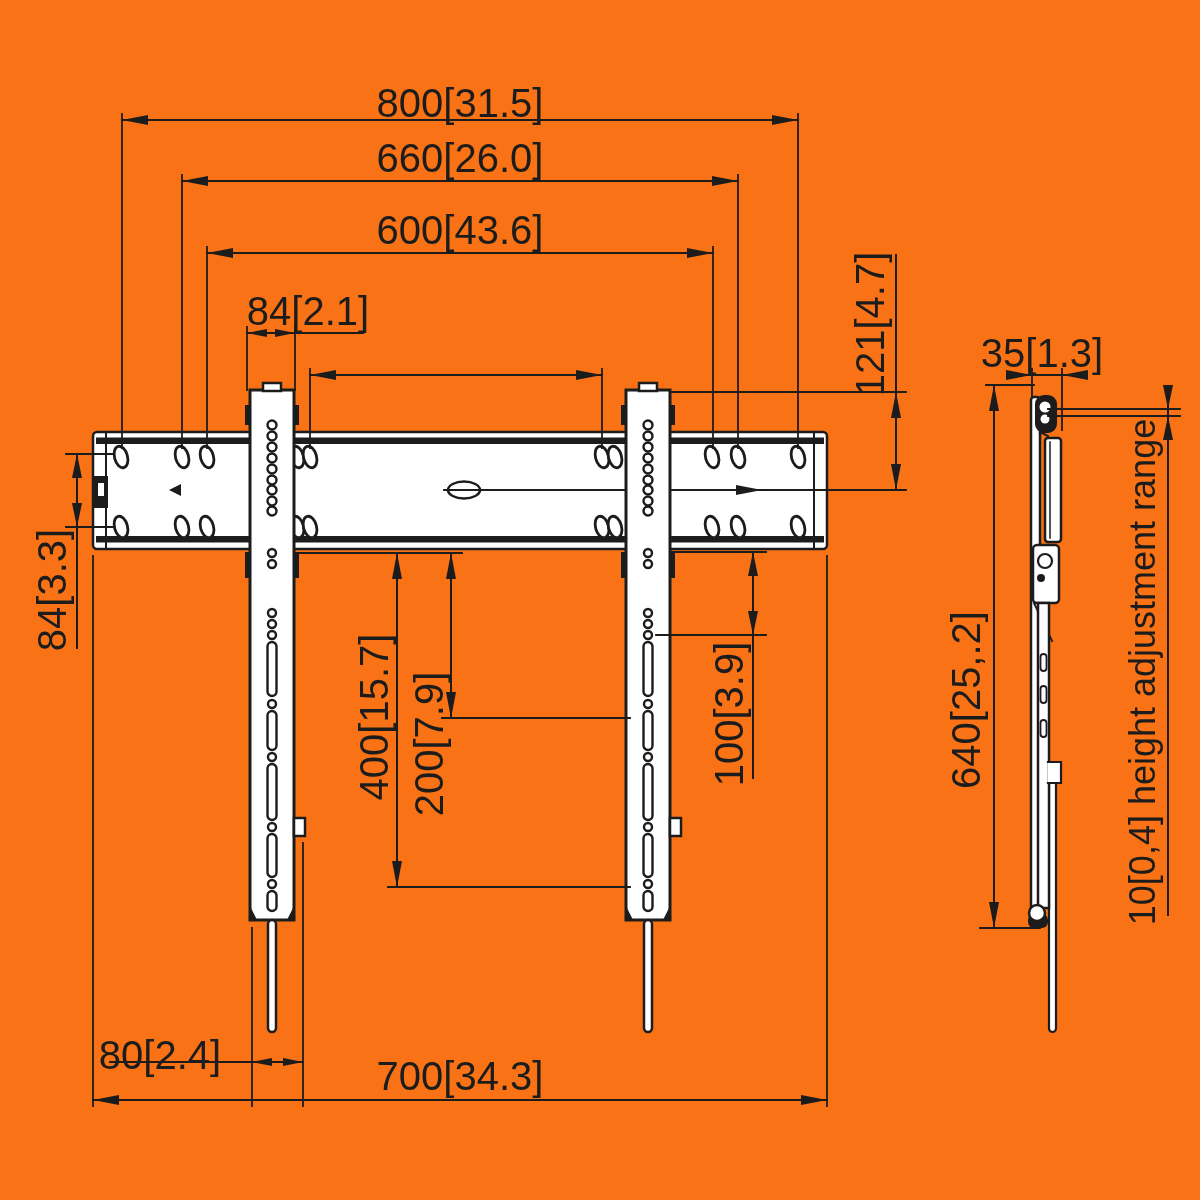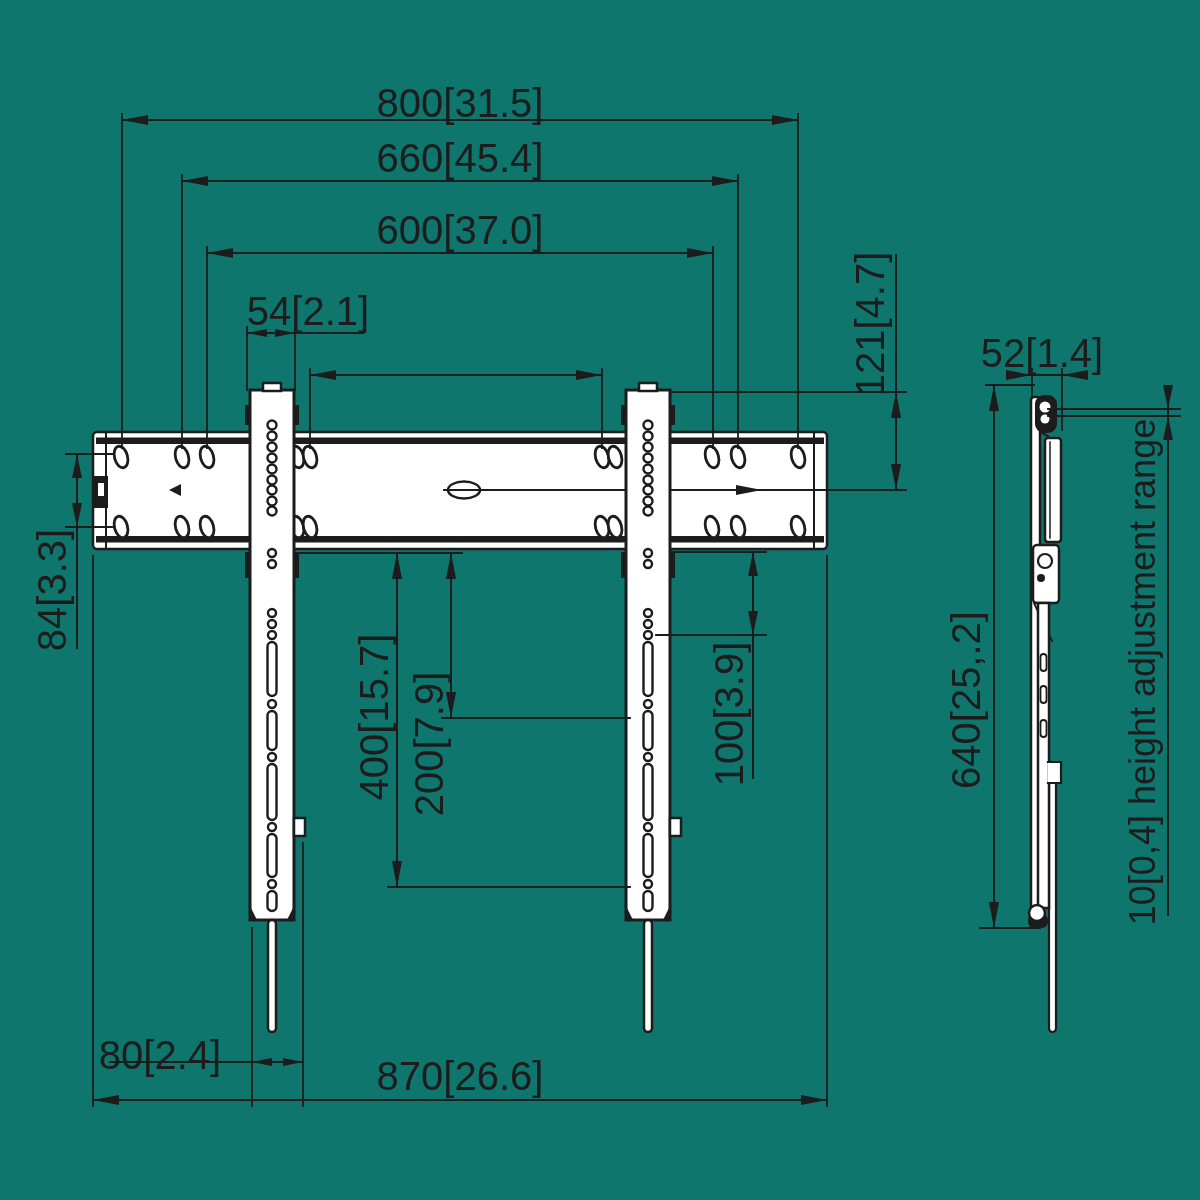--- a/index.html
+++ b/index.html
@@ -1,16 +1,16 @@
 <!DOCTYPE html>
 <html><head>
 <meta charset="utf-8">
 <style>
   html,body{margin:0;padding:0;background:#ffffff;}
-  #stage{position:relative;width:1200px;height:1200px;background:#0f766e;overflow:hidden;
+  #stage{position:relative;width:1200px;height:1200px;background:#f97316;overflow:hidden;
          font-family:"Liberation Sans",sans-serif;color:#1c1c1c;}
   #draw{position:absolute;left:0;top:0;}
   .dim{position:absolute;white-space:nowrap;font-size:40px;line-height:1;
        transform:translate(-50%,-50%);letter-spacing:0px;}
   .rot{transform:translate(-50%,-50%) rotate(-90deg);}
   .sm{font-size:36px;}
 </style>
 </head>
 <body>
 
@@ -206,27 +206,27 @@
           <polygon points="1062,375 1088,370 1088,380"></polygon>
       <polygon points="994,385 989,411 999,411"></polygon>
           <polygon points="994,928 989,902 999,902"></polygon>
       <polygon points="1168,409 1163,385 1173,385"></polygon>
           <polygon points="1168,416 1163,440 1173,440"></polygon>
     </g>
   </g>
 </svg>
 
 <div class="dim" style="left:460px;top:103px">800[31.5]</div>
-<div class="dim" style="left:460px;top:158px">660[45.4]</div>
-<div class="dim" style="left:460px;top:230px">600[37.0]</div>
-<div class="dim" style="left:308px;top:311px">54[2.1]</div>
+<div class="dim" style="left:460px;top:158px">660[26.0]</div>
+<div class="dim" style="left:460px;top:230px">600[43.6]</div>
+<div class="dim" style="left:308px;top:311px">84[2.1]</div>
 <div class="dim rot" style="left:870px;top:324px">121[4.7]</div>
 <div class="dim rot" style="left:52px;top:590px">84[3.3]</div>
 <div class="dim rot" style="left:374px;top:717px">400[15.7]</div>
 <div class="dim rot" style="left:429px;top:744px">200[7.9]</div>
 <div class="dim rot" style="left:729px;top:714px">100[3.9]</div>
 <div class="dim" style="left:160px;top:1055px">80[2.4]</div>
-<div class="dim" style="left:460px;top:1076px">870[26.6]</div>
-<div class="dim" style="left:1042px;top:353px">52[1.4]</div>
+<div class="dim" style="left:460px;top:1076px">700[34.3]</div>
+<div class="dim" style="left:1042px;top:353px">35[1.3]</div>
 <div class="dim rot" style="left:966px;top:700px">640[25,.2]</div>
 <div class="dim rot sm" style="left:1143px;top:672px">10[0,4] height adjustment range</div>
 
 </div>
 
 </body></html>

